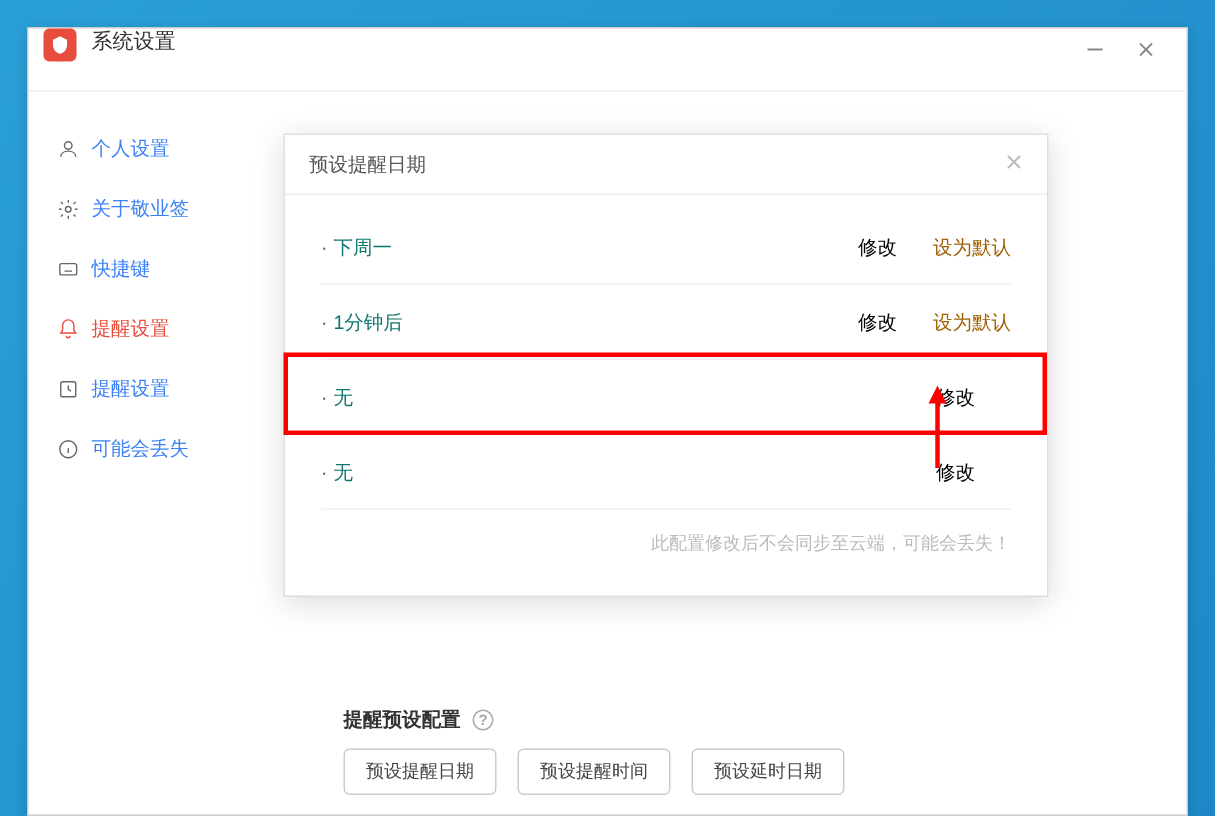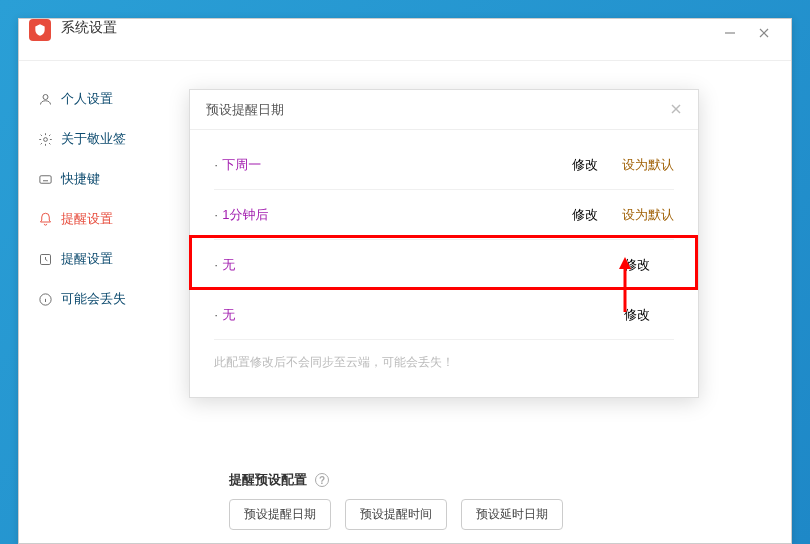--- a/index.html
+++ b/index.html
@@ -6,42 +6,42 @@
 body{background:linear-gradient(135deg,#2a9fd6 0%,#1e88c7 100%);width:810px;height:544px;overflow:hidden;position:relative}
 .window{position:absolute;top:18px;left:18px;right:18px;bottom:0;background:#fff;border:1px solid #ccc;display:flex;flex-direction:column;box-shadow:0 2px 8px rgba(0,0,0,0.15)}
 .titlebar{height:42px;display:flex;align-items:flex-start;padding:0 10px;border-bottom:1px solid #eee}
 .app-logo{width:22px;height:22px;background:#e74c3c;border-radius:4px;display:flex;align-items:center;justify-content:center;margin-right:10px}
 .app-logo svg{width:14px;height:14px;fill:#fff}
 .titlebar-title{font-size:14px;color:#333}
 .titlebar-spacer{flex:1}
 .titlebar-btn{width:34px;height:28px;display:flex;align-items:center;justify-content:center;color:#999;cursor:pointer}
 .window-body{flex:1;display:flex;overflow:hidden;position:relative}
 .sidebar{width:160px;padding-top:18px}
-.sidebar-item{height:40px;display:flex;align-items:center;padding:0 0 0 42px;font-size:13px;color:#0c4a6e;cursor:pointer;position:relative}
+.sidebar-item{height:40px;display:flex;align-items:center;padding:0 0 0 42px;font-size:13px;color:#3b82f6;cursor:pointer;position:relative}
 .sidebar-item.active{color:#e74c3c}
 .sidebar-item .sicon{position:absolute;left:18px;width:16px;height:16px;display:flex;align-items:center;justify-content:center}
 .sidebar-item .sicon svg{width:15px;height:15px;stroke:#666;fill:none;stroke-width:1.5}
 .sidebar-item.active .sicon svg{stroke:#e74c3c}
 .main{flex:1;padding:30px 40px 0 50px;overflow:hidden;position:relative}
 .page-title{font-size:20px;color:#333;margin-bottom:30px;font-weight:400}
 .section-label{font-size:13px;color:#333;font-weight:600;margin-top:20px;margin-bottom:10px;display:flex;align-items:center;gap:8px}
 .help-icon{width:14px;height:14px;border:1px solid #aaa;border-radius:50%;display:inline-flex;align-items:center;justify-content:center;font-size:10px;color:#aaa}
 .btn-row{display:flex;gap:14px}
 .pill-btn{border:1px solid #ccc;border-radius:4px;padding:6px 14px;font-size:12px;color:#444;background:#fff;cursor:pointer}
 .dialog{position:absolute;top:70px;left:170px;width:510px;background:#fff;border:1px solid #ddd;box-shadow:0 4px 20px rgba(0,0,0,0.15);pointer-events:auto}
 .dialog-header{height:40px;display:flex;align-items:center;padding:0 16px;border-bottom:1px solid #eee;font-size:13px;color:#555}
 .dialog-close{margin-left:auto;color:#bbb;cursor:pointer;font-size:16px}
 .dialog-body{padding:10px 24px 20px}
 .drow{display:flex;align-items:center;height:50px;border-bottom:1px solid #f0f0f0;font-size:13px}
 .drow:last-of-type{border-bottom:none}
 .drow .dot{color:#555;margin-right:4px}
-.drow .dlabel{color:#a21caf;flex:1}
+.drow .dlabel{color:#0f766e;flex:1}
 .drow .dedit{color:#000000;margin-right:24px;cursor:pointer}
 .drow .ddef{color:#a16207;cursor:pointer}
-.dialog-foot{text-align:left;font-size:12px;color:#bbb;padding:14px 0 6px}
+.dialog-foot{text-align:right;font-size:12px;color:#bbb;padding:14px 0 6px}
 .highlight{position:absolute;border:3px solid #ff0000;pointer-events:none}
 .arrow{position:absolute;pointer-events:none}
 .lower-content{position:absolute;top:390px;left:50px;right:40px}
 </style>
 </head>
 <body>
 
 <div class="window">
   <div class="titlebar">
     <div class="app-logo">

